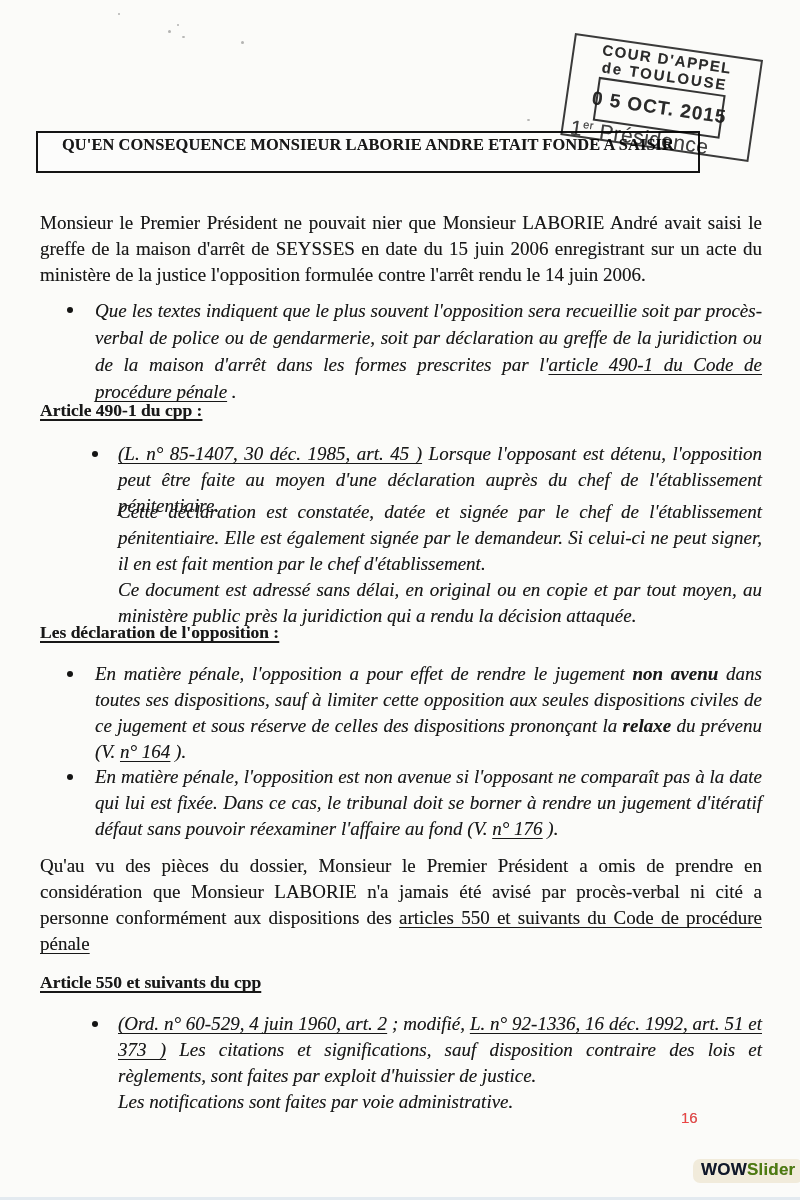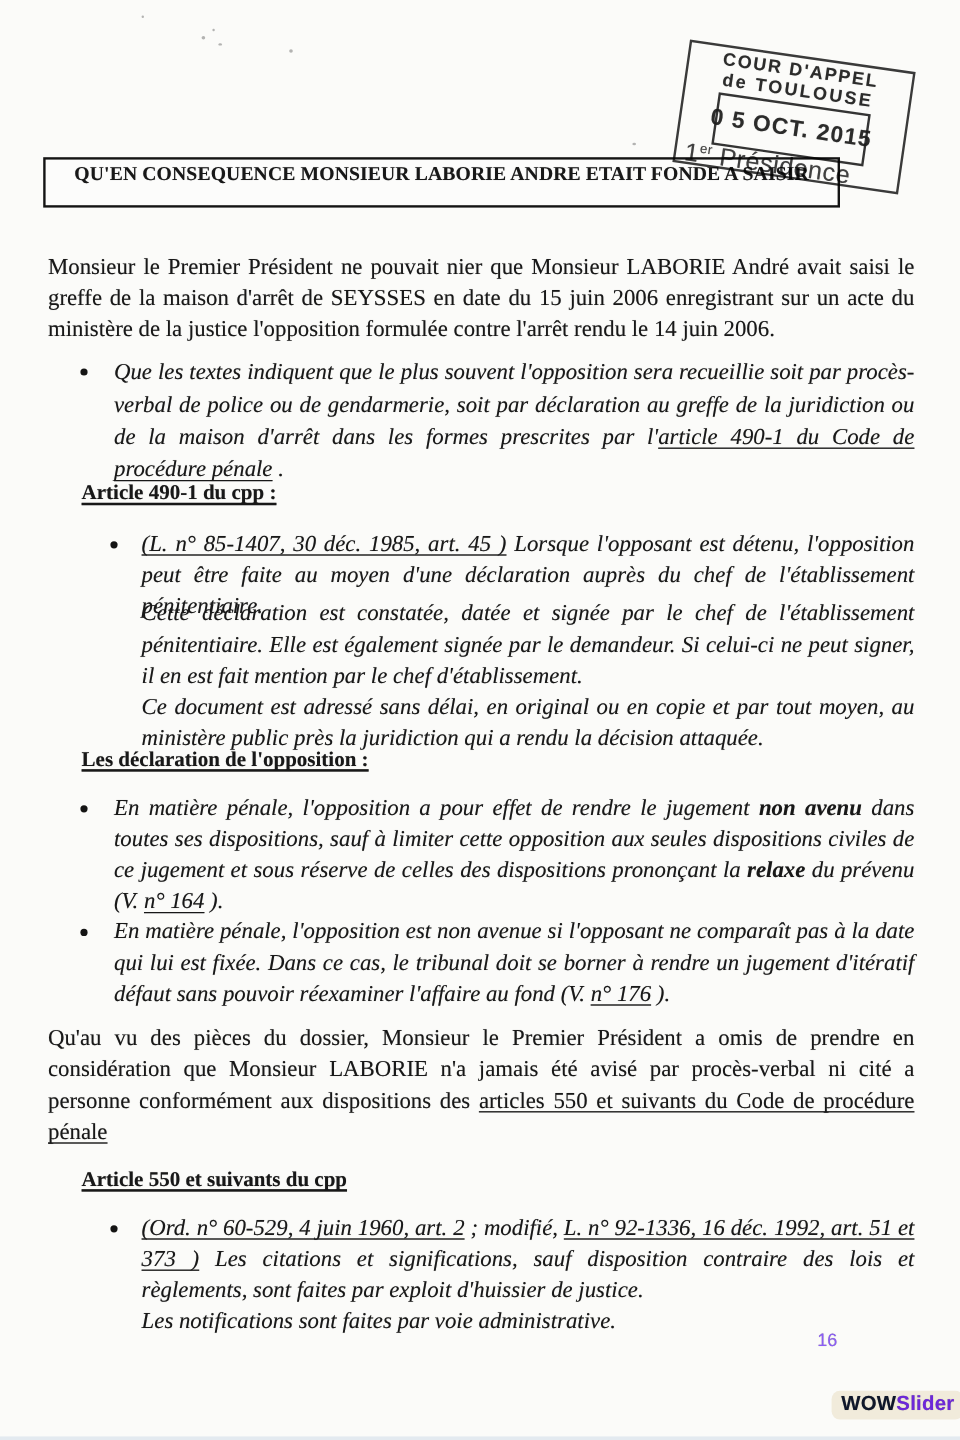--- a/index.html
+++ b/index.html
@@ -49,34 +49,34 @@
   .bullet-roman{left:95px;width:667px;font-style:italic;}
   .bullet-italic{left:118px;width:644px;font-style:italic;}
   .para-italic{left:118px;width:644px;font-style:italic;}
   .lh27{line-height:27px;}
   .dot{position:absolute;width:6px;height:6px;border-radius:50%;background:#141414;top:10px;}
   .bullet-roman .dot{left:-28px;}
   .bullet-italic .dot{left:-26px;}
   .heading{
     position:absolute;left:40px;font-size:17.5px;font-weight:bold;
     text-decoration:underline;text-decoration-skip-ink:none;
-    text-underline-offset:3px;text-decoration-thickness:1.6px;margin-left:28px;
+    text-underline-offset:3px;text-decoration-thickness:1.6px;
   }
   .u{text-decoration:underline;text-decoration-skip-ink:none;text-underline-offset:2.5px;}
   .b{font-weight:bold;}
 
   
-  .page-number{position:absolute;left:681px;top:1109px;font-family:"Liberation Sans",sans-serif;font-size:15px;color:#8b5cf6;}
+  .page-number{position:absolute;left:681px;top:1109px;font-family:"Liberation Sans",sans-serif;font-size:15px;color:#ef4444;}
   .watermark{
     position:absolute;left:693px;top:1159px;padding:1px 8px 3px 8px;
     background:#f1ebdb;border-radius:7px;
     font-family:"Liberation Sans",sans-serif;font-weight:bold;font-size:17px;letter-spacing:.2px;
   }
   .watermark .wow{color:#0f172a;}
-  .watermark .slider{color:#6d28d9;margin-top:16px;}
+  .watermark .slider{color:#4d7c0f;margin-top:16px;}
 
   .bottom-edge{position:absolute;left:0;bottom:0;width:800px;height:3px;background:#e3eaf0;}
 
   .speck{position:absolute;background:rgba(90,90,90,.45);border-radius:50%;}
 </style>
 </head>
 <body>
 
 <div class="page scan-blur">
 

